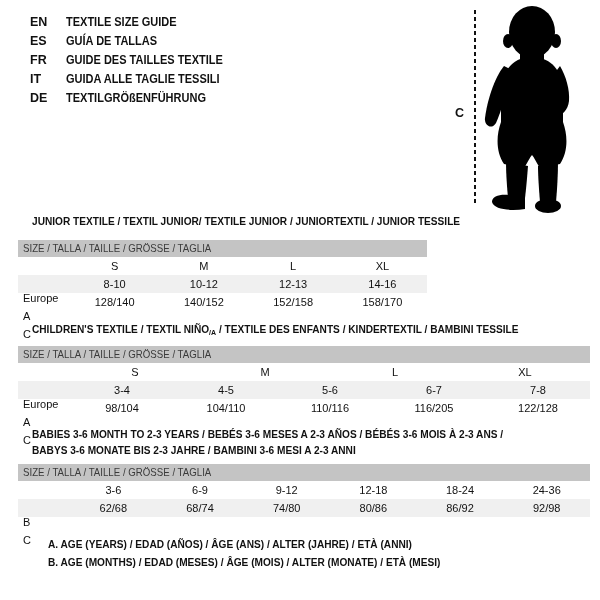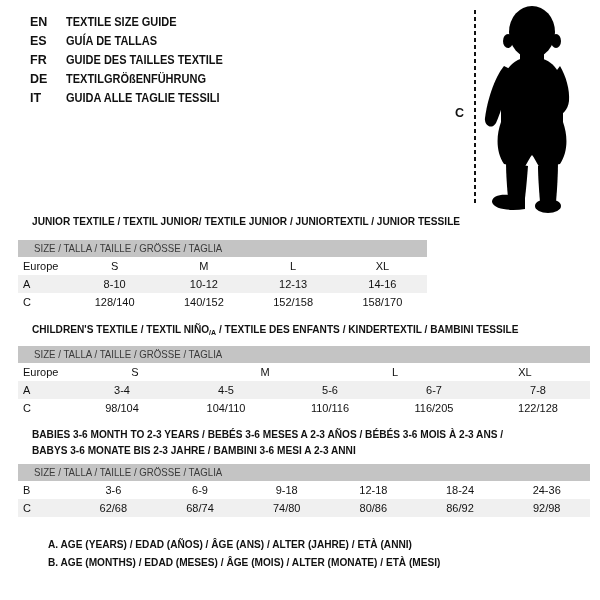--- a/index.html
+++ b/index.html
@@ -21,24 +21,24 @@
   .measure-label{position:absolute;left:455px;top:106px;font-size:12.5px;font-weight:bold;}
   .silhouette{position:absolute;left:482px;top:4px;}
 
   
   .table-title{position:absolute;left:32px;font-size:11.5px;font-weight:bold;line-height:16px;white-space:nowrap;}
   .t1-title{top:213px;} .t2-title{top:321px;} .t3-title{top:426px;}
   .table-title sub{font-size:8px;vertical-align:baseline;position:relative;top:2px;}
 
   .size-table{position:absolute;left:18px;}
   .t1{top:240px;width:409px;} .t2{top:346px;width:572px;} .t3{top:464px;width:572px;}
-  .size-header{height:17px;line-height:17px;background:#c4c4c4;color:#3a3a3a;font-size:11px;padding-left:16px;}
+  .size-header{height:17px;line-height:17px;background:#c4c4c4;color:#3a3a3a;font-size:11px;padding-left:5px;}
   .trow{display:flex;height:18px;line-height:18px;font-size:11px;}
   .trow.shaded{background:#f0f0f0;}
-  .tlabel{width:52px;flex:0 0 52px;padding-left:5px;box-sizing:border-box;}
+  .tlabel{width:52px;flex:0 0 52px;padding-left:5px;box-sizing:border-box;margin-top:32px;}
   .tcell{flex:1;text-align:center;}
 
   
   .footnotes{position:absolute;left:20px;top:535px;margin-left:28px;}
   .footnote{height:18px;line-height:18px;font-size:11.5px;font-weight:bold;white-space:nowrap;}
 </style>
 </head>
 <body>
 
 <div class="lang-block" id="lang-block">
@@ -48,26 +48,26 @@
     </div>
     <div class="lang-row">
       <span class="lang-code">ES</span>
       <span class="cond">GUÍA DE TALLAS</span>
     </div>
     <div class="lang-row">
       <span class="lang-code">FR</span>
       <span class="cond">GUIDE DES TAILLES TEXTILE</span>
     </div>
     <div class="lang-row">
+      <span class="lang-code">IT</span>
+      <span class="cond">GUIDA ALLE TAGLIE TESSILI</span>
+    </div>
+    <div class="lang-row">
       <span class="lang-code">DE</span>
       <span class="cond">TEXTILGRÖßENFÜHRUNG</span>
-    </div>
-    <div class="lang-row">
-      <span class="lang-code">IT</span>
-      <span class="cond">GUIDA ALLE TAGLIE TESSILI</span>
     </div>
   </div>
 
 <div class="dashed-line"></div>
 <div class="measure-label">C</div>
 <svg class="silhouette" width="100" height="210" viewBox="0 0 100 210" aria-hidden="true">
   <g fill="#000000">
     <ellipse cx="50" cy="28" rx="23" ry="26"></ellipse>
     <ellipse cx="26" cy="37" rx="5" ry="7"></ellipse>
     <ellipse cx="74" cy="37" rx="5" ry="7"></ellipse>
@@ -143,21 +143,21 @@
       <span class="tcell">116/205</span>
       <span class="tcell">122/128</span>
     </div>
   </div>
 <div class="size-table t3">
     <div class="size-header"><span class="cond">SIZE / TALLA / TAILLE / GRÖSSE / TAGLIA</span></div>
     <div class="trow">
       <span class="tlabel">B</span>
       <span class="tcell">3-6</span>
       <span class="tcell">6-9</span>
-      <span class="tcell">9-18</span>
+      <span class="tcell">9-12</span>
       <span class="tcell">12-18</span>
       <span class="tcell">18-24</span>
       <span class="tcell">24-36</span>
     </div>
     <div class="trow shaded">
       <span class="tlabel">C</span>
       <span class="tcell">62/68</span>
       <span class="tcell">68/74</span>
       <span class="tcell">74/80</span>
       <span class="tcell">80/86</span>

